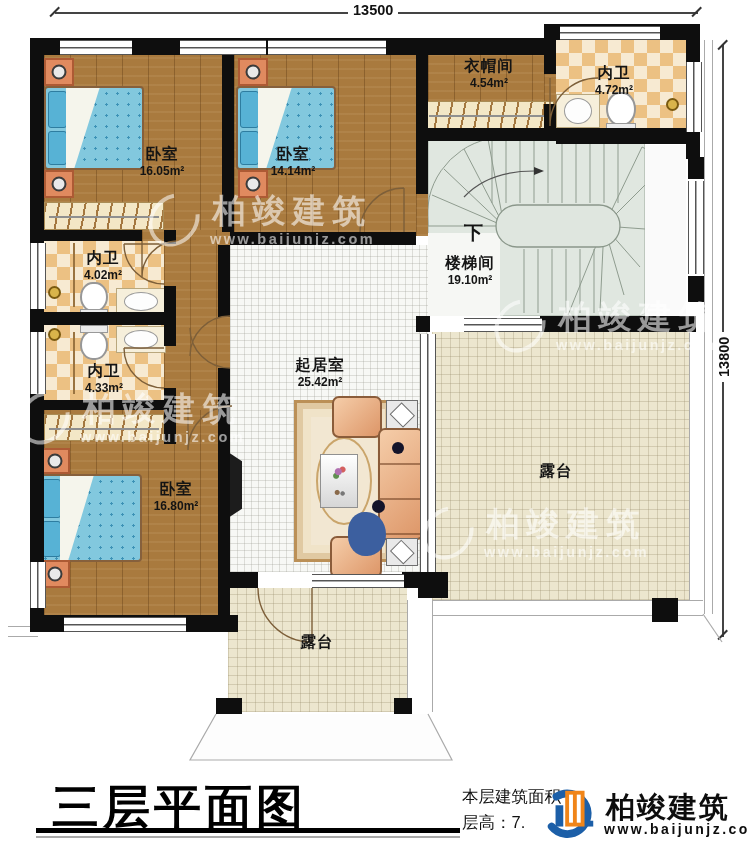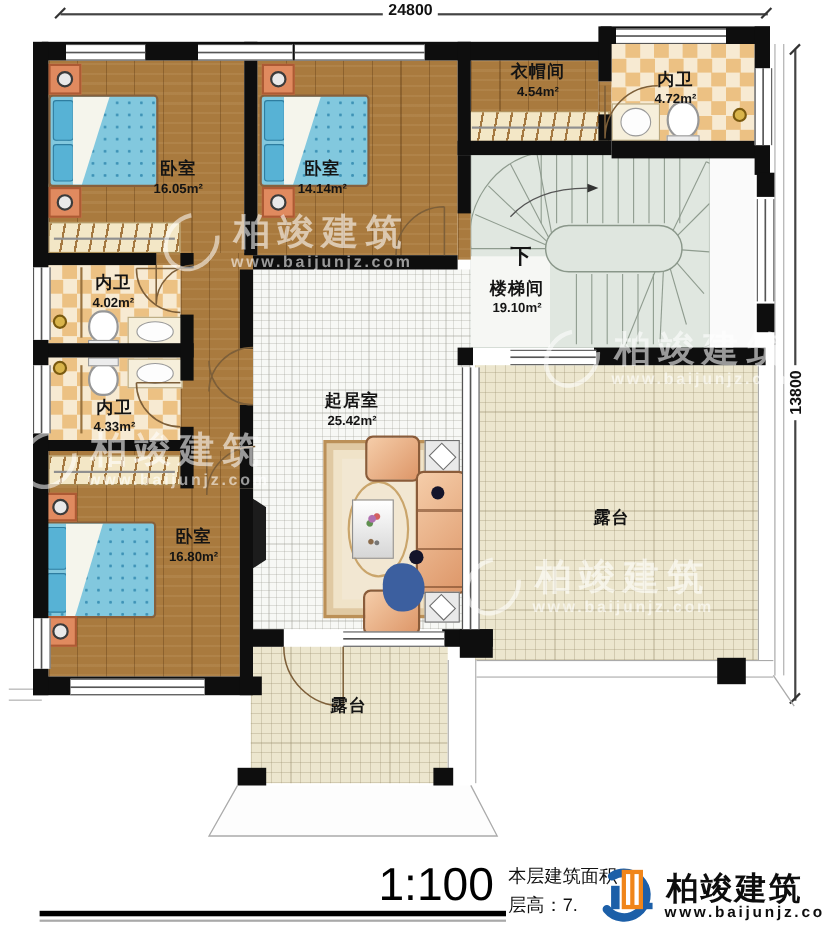--- a/index.html
+++ b/index.html
@@ -329,21 +329,21 @@
   <div class="rlabel" style="left:556px;top:462px">
     <span class="nm">露台</span>
   </div>
   <div class="rlabel" style="left:317px;top:633px">
     <span class="nm">露台</span>
   </div>
 
   <div class="dimline" style="left:55px;top:12px;width:643px;height:1.5px"></div>
   <div class="dimtick" style="left:48px;top:11px"></div>
   <div class="dimtick" style="left:690px;top:11px"></div>
-  <div class="dimlabel" style="left:348px;top:2px">24800</div>
+  <div class="dimlabel" style="left:348px;top:2px">13500</div>
   <div class="dimline" style="left:722px;top:45px;width:1.5px;height:592px"></div>
   <div class="dimtick" style="left:716px;top:44px"></div>
   <div class="dimtick" style="left:716px;top:634px"></div>
   <div class="dimlabel" style="left:716px;top:382px;transform:rotate(-90deg);transform-origin:left top;">13800</div>
 
   <div class="watermark" style="left:150px;top:192px">
     <div class="wm-glyph"></div>
     <div class="wm-text">
       <div class="wm-name">柏竣建筑</div>
       <div class="wm-url">www.baijunjz.com</div>
@@ -364,21 +364,21 @@
     </div>
   </div>
   <div class="watermark" style="left:424px;top:505px">
     <div class="wm-glyph"></div>
     <div class="wm-text">
       <div class="wm-name">柏竣建筑</div>
       <div class="wm-url">www.baijunjz.com</div>
     </div>
   </div>
 
-  <div class="scale-text" style="left:344px;top:780px">1:100</div>
+  <div class="main-title" style="left:52px;top:776px">三层平面图</div>
   <div class="tb-underline1" style="left:36px;top:828px;width:424px;height:5px"></div>
   <div class="tb-underline2" style="left:36px;top:836px;width:424px;height:2px"></div>
   <div class="info-line" style="left:462px;top:786px">本层建筑面积：</div>
   <div class="info-line" style="left:462px;top:812px">层高：7.</div>
 
   <svg class="overlay" style="left:542px;top:784px;z-index:75" width="58" height="58" viewBox="0 0 60 60">
     <path d="M10 44 A21 21 0 1 0 15 13" fill="none" stroke="#1c5fa8" stroke-width="8" stroke-linecap="round"></path>
     <rect x="24" y="7" width="20" height="37" fill="#f08519"></rect>
     <rect x="28" y="11" width="4" height="29" fill="#fff"></rect>
     <rect x="36" y="11" width="4" height="29" fill="#fff"></rect>

